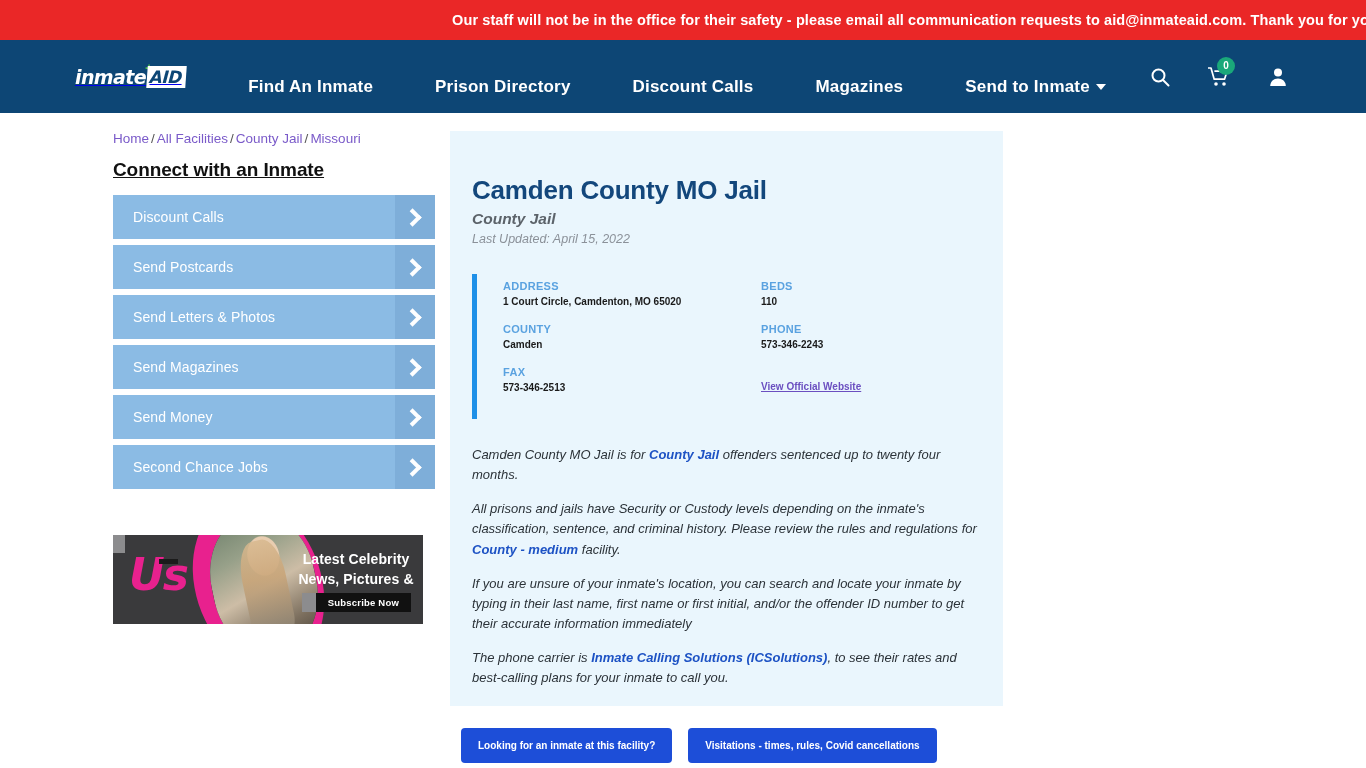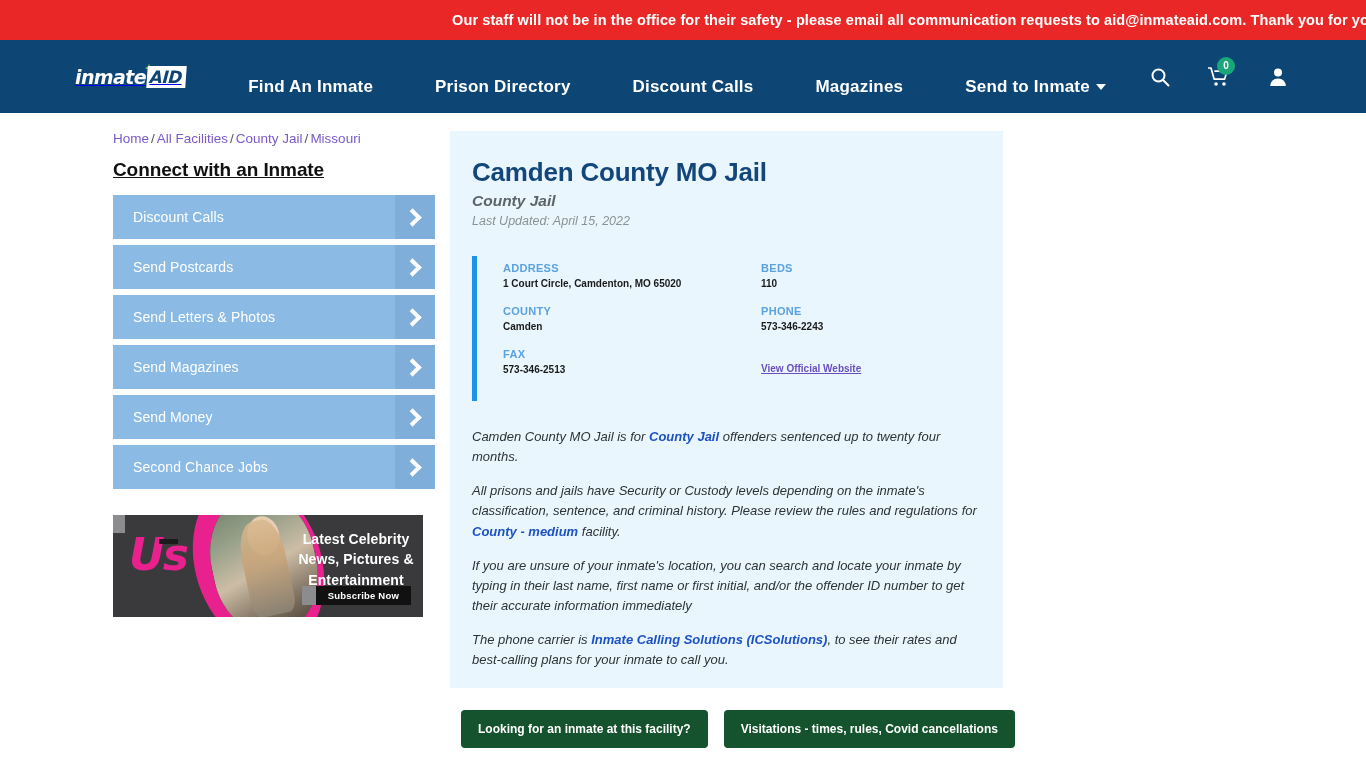--- a/index.html
+++ b/index.html
@@ -188,22 +188,22 @@
     display: block;
     width: 13px; height: 13px;
     border-top: 4px solid #ffffff;
     border-right: 4px solid #ffffff;
     transform: rotate(45deg);
     margin-left: -5px;
   }
 
   
   .ad {
-    width: 310px; height: 102px;
-    margin-top: 26px;
+    width: 310px; height: 89px;
+    margin-top: 46px;
     position: relative;
     overflow: hidden;
     background: #3a3a3c;
     cursor: pointer;
   }
   .ad-strip { position: absolute; left:0; top:0; width: 12px; height: 18px; background:#8c8c8e; }
   .ad-swoosh {
     position: absolute;
     left: 58px; top: -38px;
     width: 175px; height: 175px;
@@ -276,21 +276,21 @@
   .ad-cta::before{
     content:"";
     position:absolute; left:-14px; top:0; bottom:0; width:14px;
     background:#8c8c8e;
   }
 
   
   .panel {
     background: #eaf6fd;
     width: 553px;
-    padding: 26px 0 18px 0;
+    padding: 44px 0 18px 0;
     position: relative;
   }
   .panel-head { padding: 0 22px; }
   .facility-name {
     color: #13477c;
     font-size: 26px;
     font-weight: bold;
     margin: 0 0 4px 0;
     letter-spacing: -.2px;
   }
@@ -347,23 +347,23 @@
     text-decoration: none;
     font-style: italic;
   }
 
   .cta-row {
     display: flex;
     gap: 16px;
     padding: 22px 0 0 11px;
   }
   .cta-btn {
-    background: #14532d;
-    color: #ffffff;
-    font-size: 12px;
+    background: #1d4ed8;
+    color: #ffffff;
+    font-size: 10px;
     font-weight: bold;
     border: none;
     border-radius: 4px;
     padding: 12px 17px;
     cursor: pointer;
     white-space: nowrap;
     font-family: "Liberation Sans", sans-serif;
   }
 </style>
 </head>

